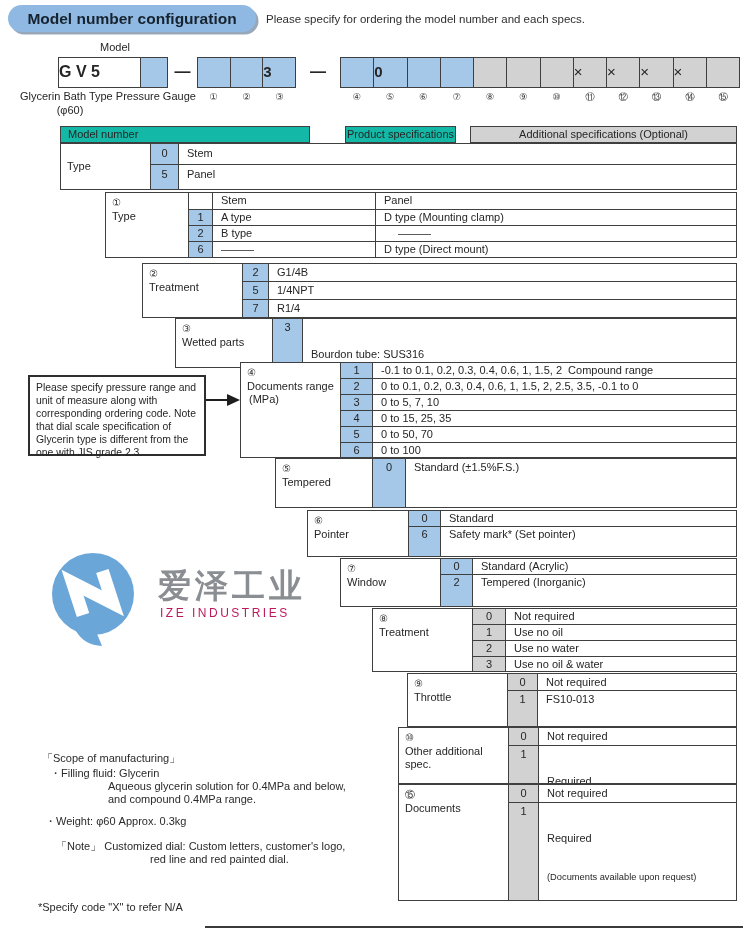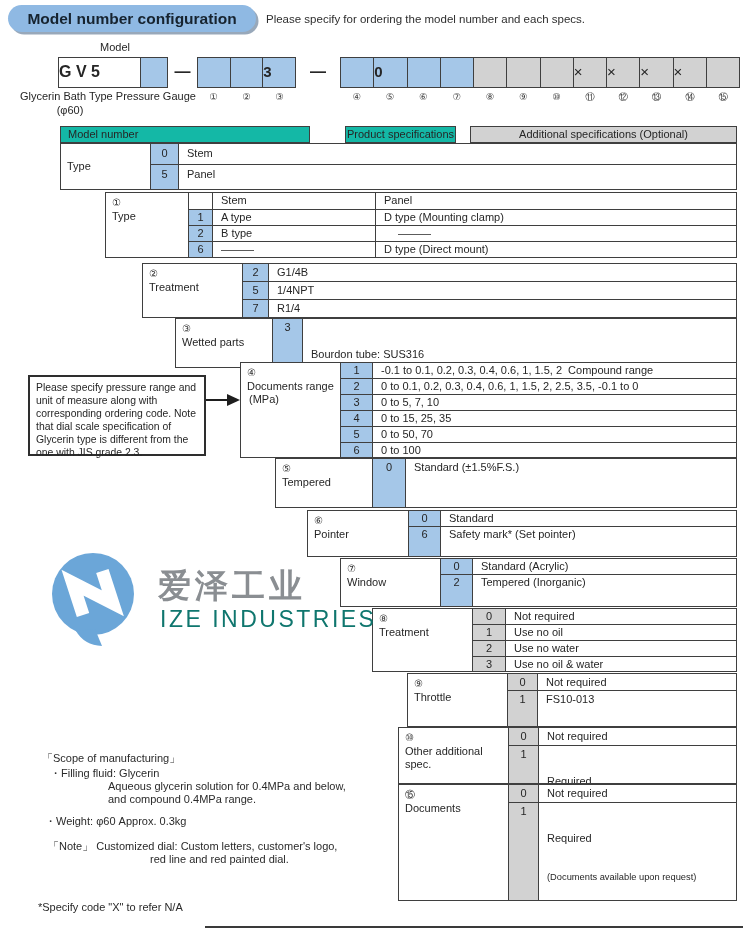--- a/index.html
+++ b/index.html
@@ -47,21 +47,21 @@
   .subnote { font-size:9.3px; line-height:11px; }
 
   
   .notebox { border:2px solid #2e2e2e; padding:4px 6px; font-size:10.4px; line-height:13px; background:#fff; }
   .arrowline { background:#1e1e1e; }
   .arrowhead { width:0; height:0; border-left:13px solid #1e1e1e;
                border-top:6px solid transparent; border-bottom:6px solid transparent; }
 
   
   .wm-cn { font-size:33px; font-weight:bold; color:#8a8e92; letter-spacing:4px; }
-  .wm-en { font-size:23px; color:#0f766e; letter-spacing:2.5px; }
+  .wm-en { font-size:12px; color:#be185d; letter-spacing:2.5px; }
 
   .fn { font-size:11px; line-height:13.5px; color:#2a2a2a; }
   .rule { background:#3a3a3a; }
 </style>
 </head>
 <body>
 
 <div class="page">
 
   <div class="abs pill" style="left:8px;top:5px;width:248px;height:27px">Model number configuration</div>
@@ -387,19 +387,19 @@
     </svg>
   </div>
   <div class="abs wm-cn" style="left:158px;top:564px">爱泽工业</div>
   <div class="abs wm-en" style="left:160px;top:606px">IZE INDUSTRIES</div>
 
   <div class="abs fn" style="left:42px;top:752px">「Scope of manufacturing」</div>
   <div class="abs fn" style="left:50px;top:767px">・Filling fluid: Glycerin</div>
   <div class="abs fn" style="left:108px;top:780px">Aqueous glycerin solution for 0.4MPa and below,</div>
   <div class="abs fn" style="left:108px;top:793px">and compound 0.4MPa range.</div>
   <div class="abs fn" style="left:45px;top:815px">・Weight: φ60  Approx. 0.3kg</div>
-  <div class="abs fn" style="left:48px;top:840px">「Note」 Customized dial: Custom letters, customer's logo,</div>
+  <div class="abs fn" style="left:56px;top:840px">「Note」 Customized dial: Custom letters, customer's logo,</div>
   <div class="abs fn" style="left:150px;top:853px">red line and red painted dial.</div>
   <div class="abs fn" style="left:38px;top:901px">*Specify code "X" to refer N/A</div>
 
   <div class="abs rule" style="left:205px;top:926px;width:538px;height:2px"></div>
 
 </div>
 
 </body></html>

